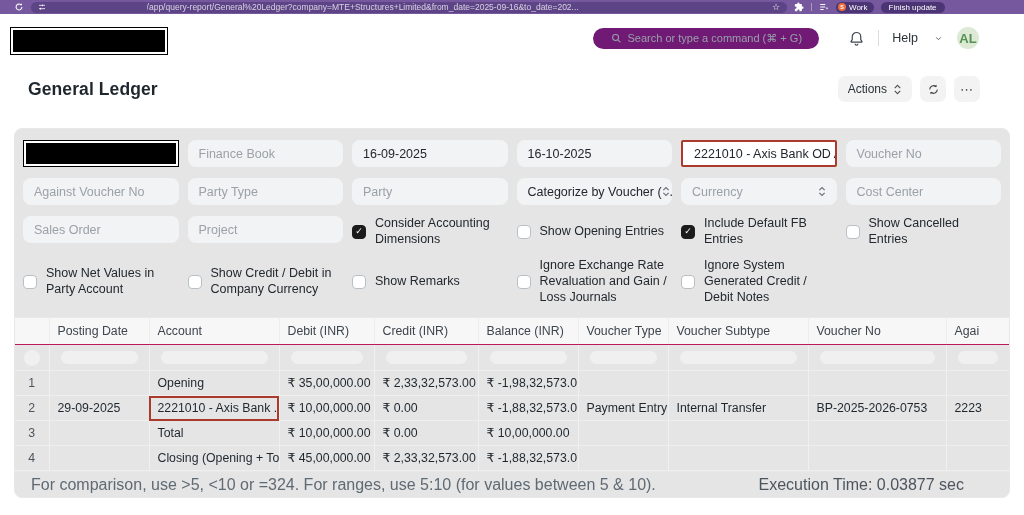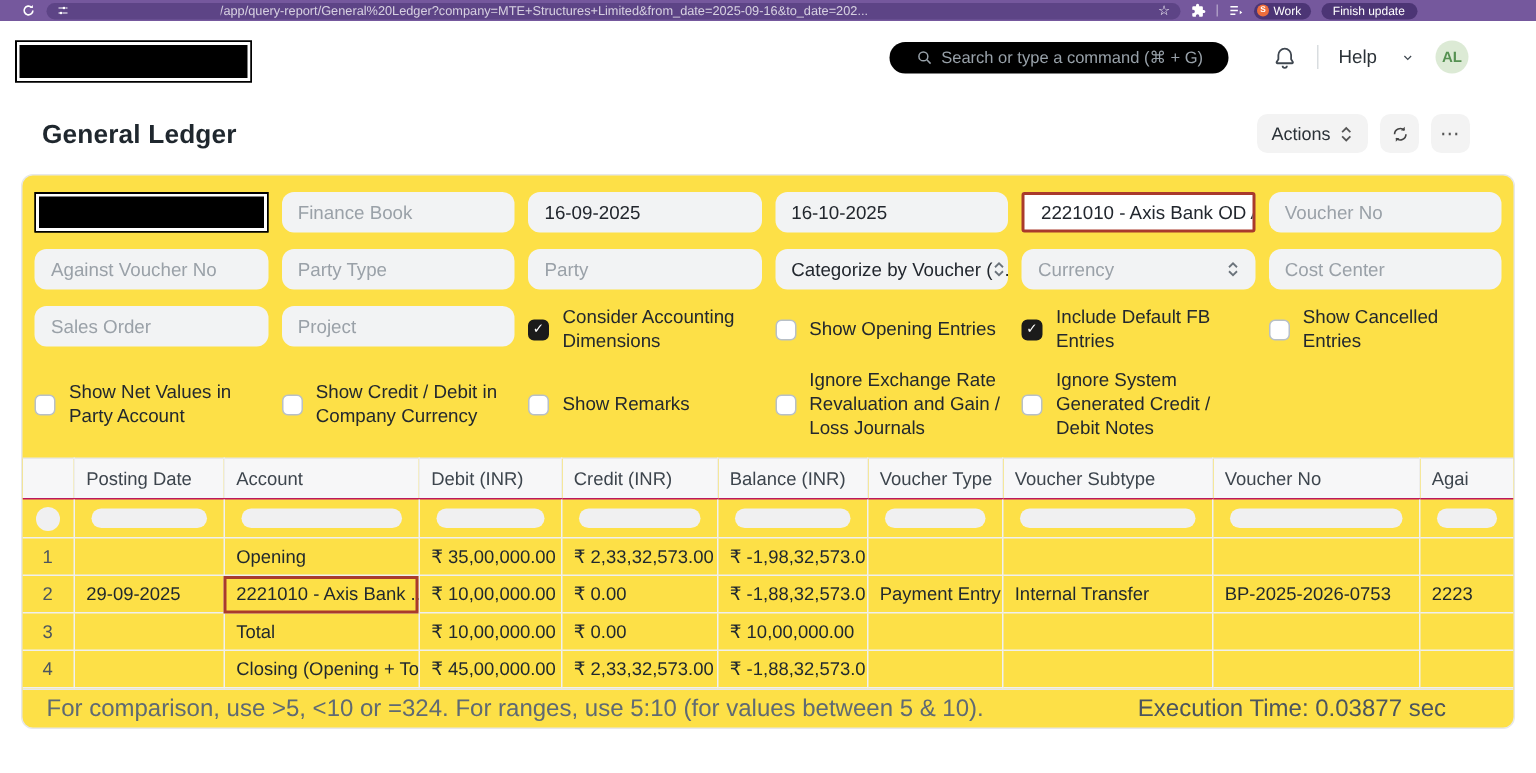--- a/index.html
+++ b/index.html
@@ -20,42 +20,42 @@
     gap:3px; padding:0 6px 0 2px; color:#fff; font-size:8px; }
   .pavatar { width:8px; height:8px; border-radius:50%; background:#ed6d3c; color:#fff;
     font-size:5.5px; font-weight:700; display:flex; align-items:center; justify-content:center; }
   .finish { height:11px; background:#4c3575; border-radius:6px; color:#fff; font-size:8px;
     display:flex; align-items:center; padding:0 8px; white-space:nowrap; }
 
   
   .navbar { height:48px; display:flex; align-items:center; padding:0 45px 0 10px; background:#fff; }
   .redact { background:#000; border:1px solid #000; box-shadow: inset 0 0 0 2px #fff; }
   .logo-redact { width:158px; height:28px; margin-top:6px; }
-  .searchpill { margin-left:auto; width:226px; height:21px; background:#000000; border-radius:11px;
+  .searchpill { margin-left:auto; width:226px; height:21px; background:#701a75; border-radius:11px;
     display:flex; align-items:center; justify-content:center; gap:6px; color:#98a1a9; font-size:11px; }
   .bell { margin-left:29px; }
   .nav-div { width:1px; height:16px; background:#d9dde0; margin:0 13px; }
   .help { display:flex; align-items:center; gap:16px; font-size:12.5px; color:#2b3238; }
   .avatar { width:22px; height:22px; border-radius:50%; background:#dcead5; color:#569152;
-    font-size:10px; font-weight:700; display:flex; align-items:center; justify-content:center;
+    font-size:13px; font-weight:700; display:flex; align-items:center; justify-content:center;
     margin-left:14px; }
 
   
   .pagehead { display:flex; align-items:center; justify-content:space-between;
     padding:14px 44px 10px 28px; }
   .title { font-size:17.5px; font-weight:700; color:#1f272e; letter-spacing:.1px; }
   .hbtns { display:flex; gap:8px; }
   .btn { height:26px; background:#f3f3f3; border:none; border-radius:7px; font-size:12px;
     color:#2b3238; display:flex; align-items:center; gap:6px; padding:0 10px;
     font-family:inherit; cursor:pointer; }
   .btn.sq { width:26px; justify-content:center; padding:0; }
   .dots { font-size:13px; color:#555; letter-spacing:1px; }
 
   
-  .card { margin:4px 14px; border:1px solid #e7e8e9; border-radius:8px; overflow:hidden; background:#fde047; }
+  .card { margin:16px 14px; border:1px solid #e7e8e9; border-radius:8px; overflow:hidden; background:#e5e5e5; }
 
   .filters { display:grid; grid-template-columns:repeat(6,1fr); column-gap:9px; row-gap:11px;
     padding:11px 8px 12px; }
   .f-field { height:27px; background:#f2f3f4; border-radius:8px; display:flex; align-items:center;
     padding:0 11px; font-size:12.5px; white-space:nowrap; overflow:hidden; }
   .f-field .ph { color:#9aa1a8; }
   .f-field .val { color:#22272e; font-weight:500; }
   .company-redact { height:27px; }
   .annot-field { background:#fff; border:2.5px solid #a93a2c; border-radius:2px; }
   .updn { flex:none; }

